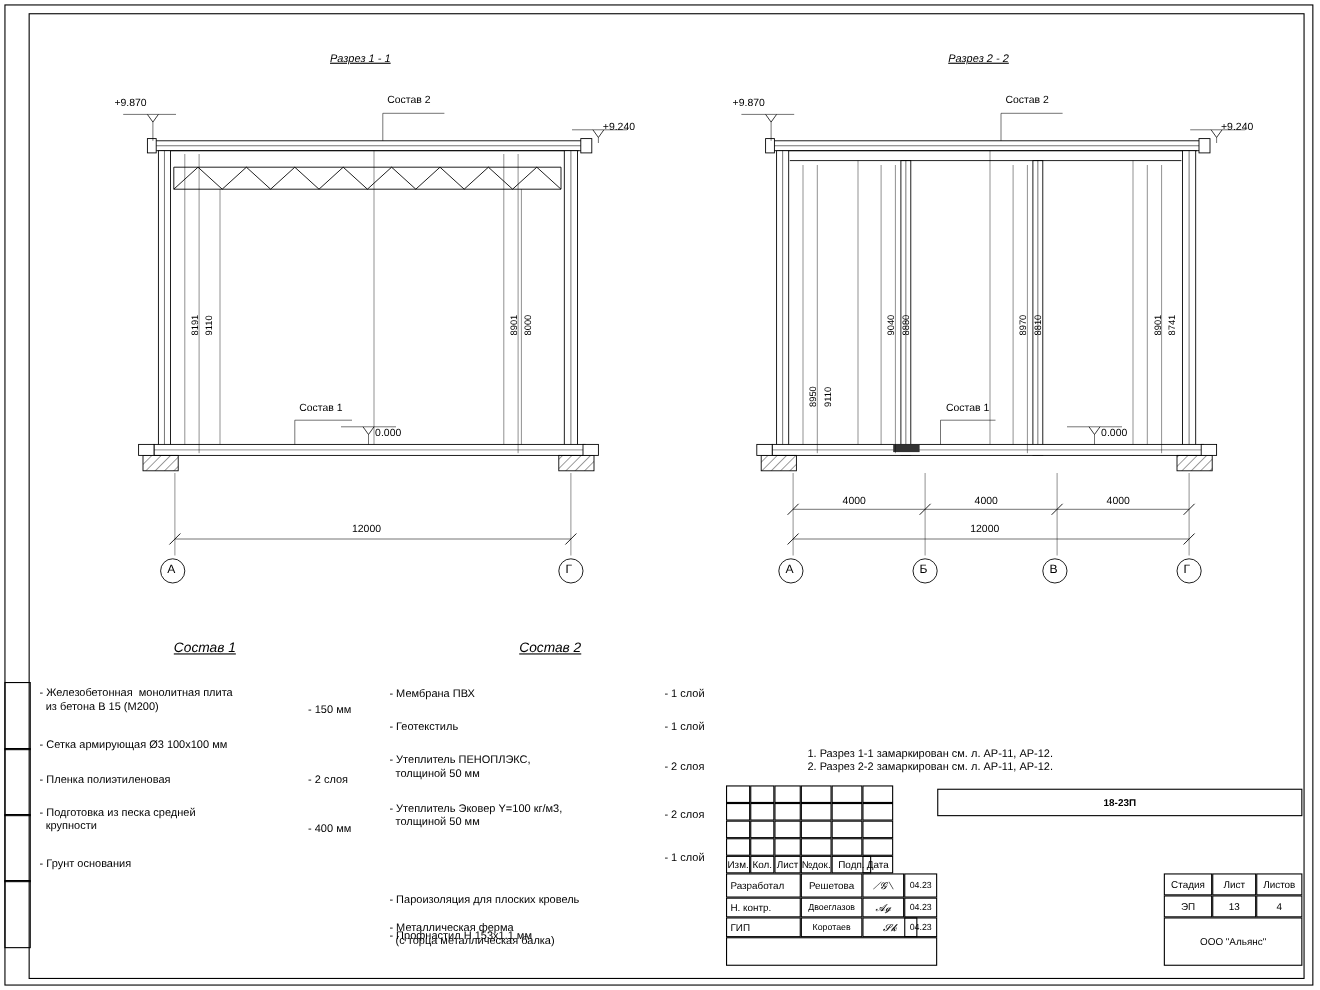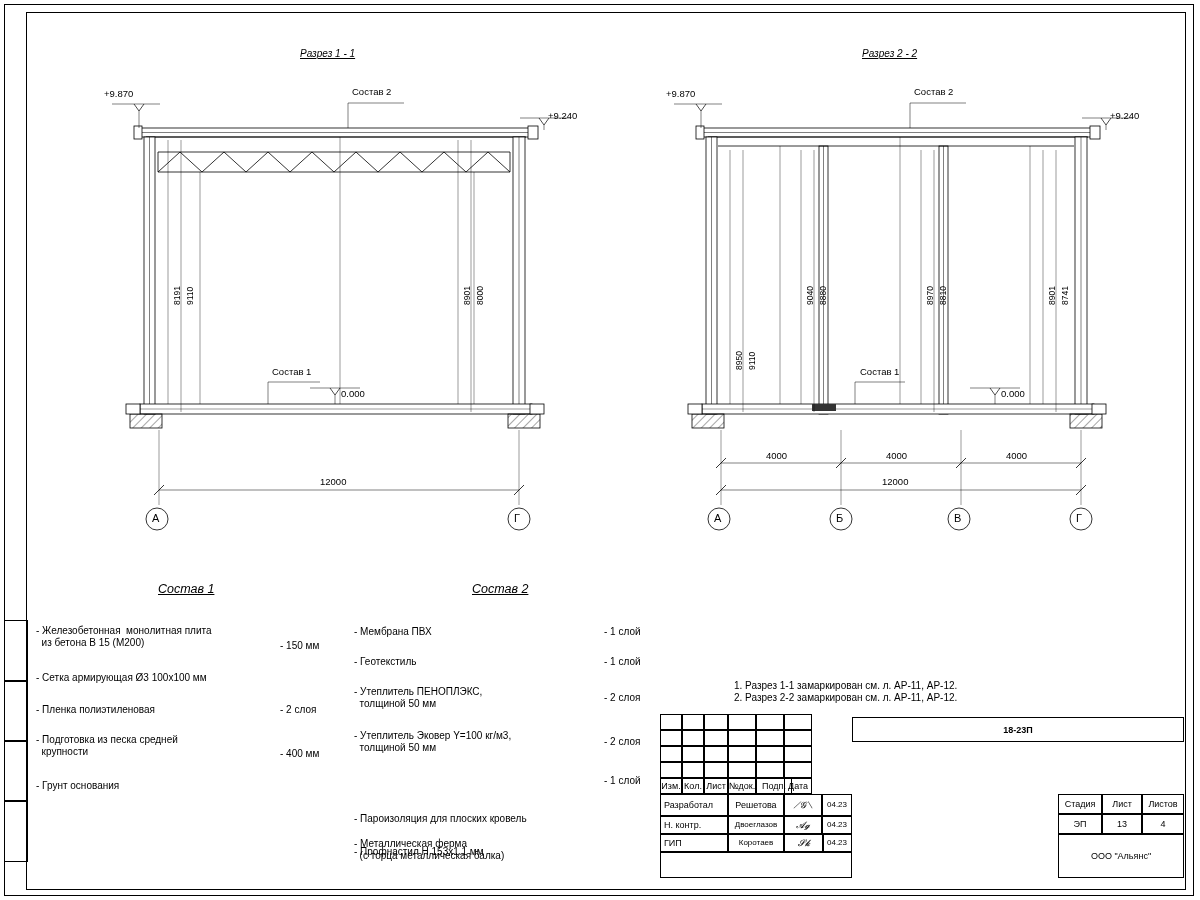--- a/index.html
+++ b/index.html
@@ -298,21 +298,21 @@
     <div class="cell sig" style="left:124px;top:80px;width:38px;height:22px;">⟋𝓖⟍</div>
     <div class="cell" style="left:162px;top:80px;width:30px;height:22px;font-size:8px;">04.23</div>
 
     <div class="cell left" style="left:0;top:102px;width:68px;height:18px;">Н. контр.</div>
     <div class="cell" style="left:68px;top:102px;width:56px;height:18px;font-size:8px;">Двоеглазов</div>
     <div class="cell sig" style="left:124px;top:102px;width:38px;height:18px;">𝓐𝓰</div>
     <div class="cell" style="left:162px;top:102px;width:30px;height:18px;font-size:8px;">04.23</div>
 
     <div class="cell left" style="left:0;top:120px;width:68px;height:18px;">ГИП</div>
     <div class="cell" style="left:68px;top:120px;width:56px;height:18px;font-size:8px;">Коротаев</div>
-    <div class="cell sig" style="left:124px;top:120px;width:40px;height:18px;">𝓢𝓴</div>
+    <div class="cell sig" style="left:124px;top:120px;width:50px;height:18px;">𝓢𝓴</div>
     <div class="cell" style="left:162px;top:120px;width:30px;height:18px;font-size:8px;">04.23</div>
 
     <div class="cell" style="left:0;top:138px;width:192px;height:26px;"></div>
 
     <div class="cell big" style="left:192px;top:3px;width:332px;height:25px;font-weight:bold;">18-23П</div>
 
 
 
     <div class="cell" style="left:398px;top:80px;width:44px;height:20px;font-size:9px;">Стадия</div>
     <div class="cell" style="left:442px;top:80px;width:40px;height:20px;font-size:9px;">Лист</div>

